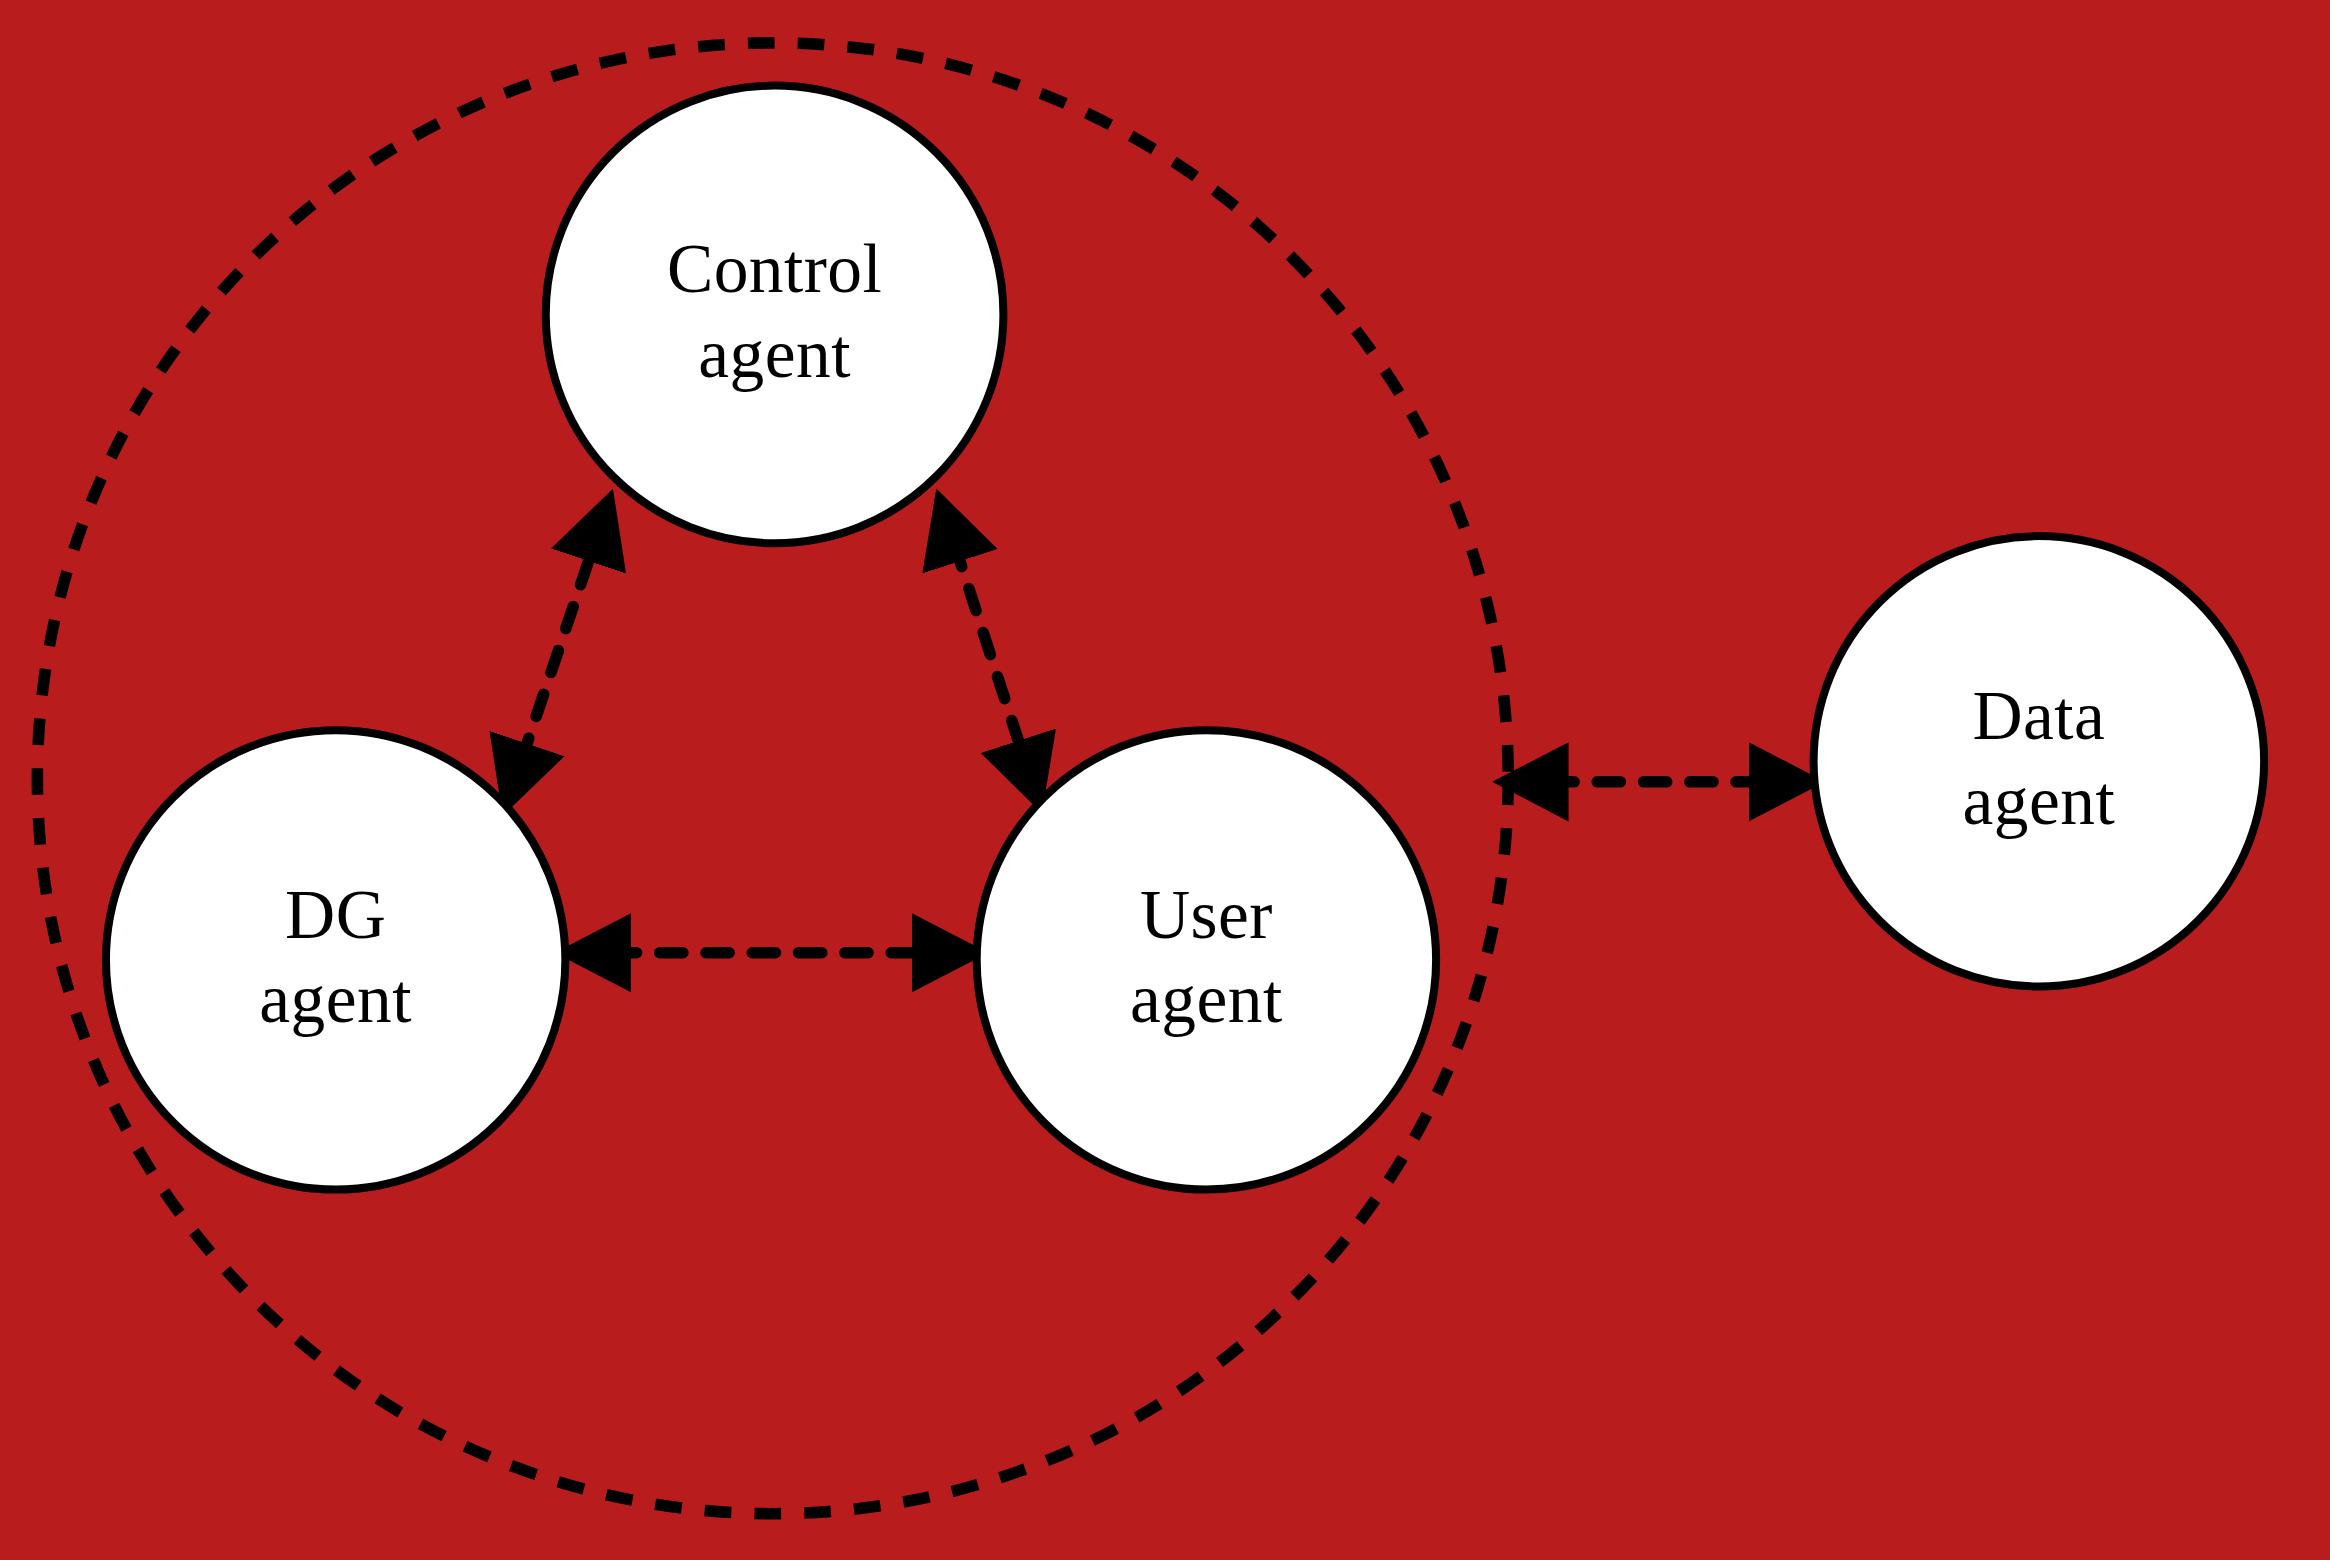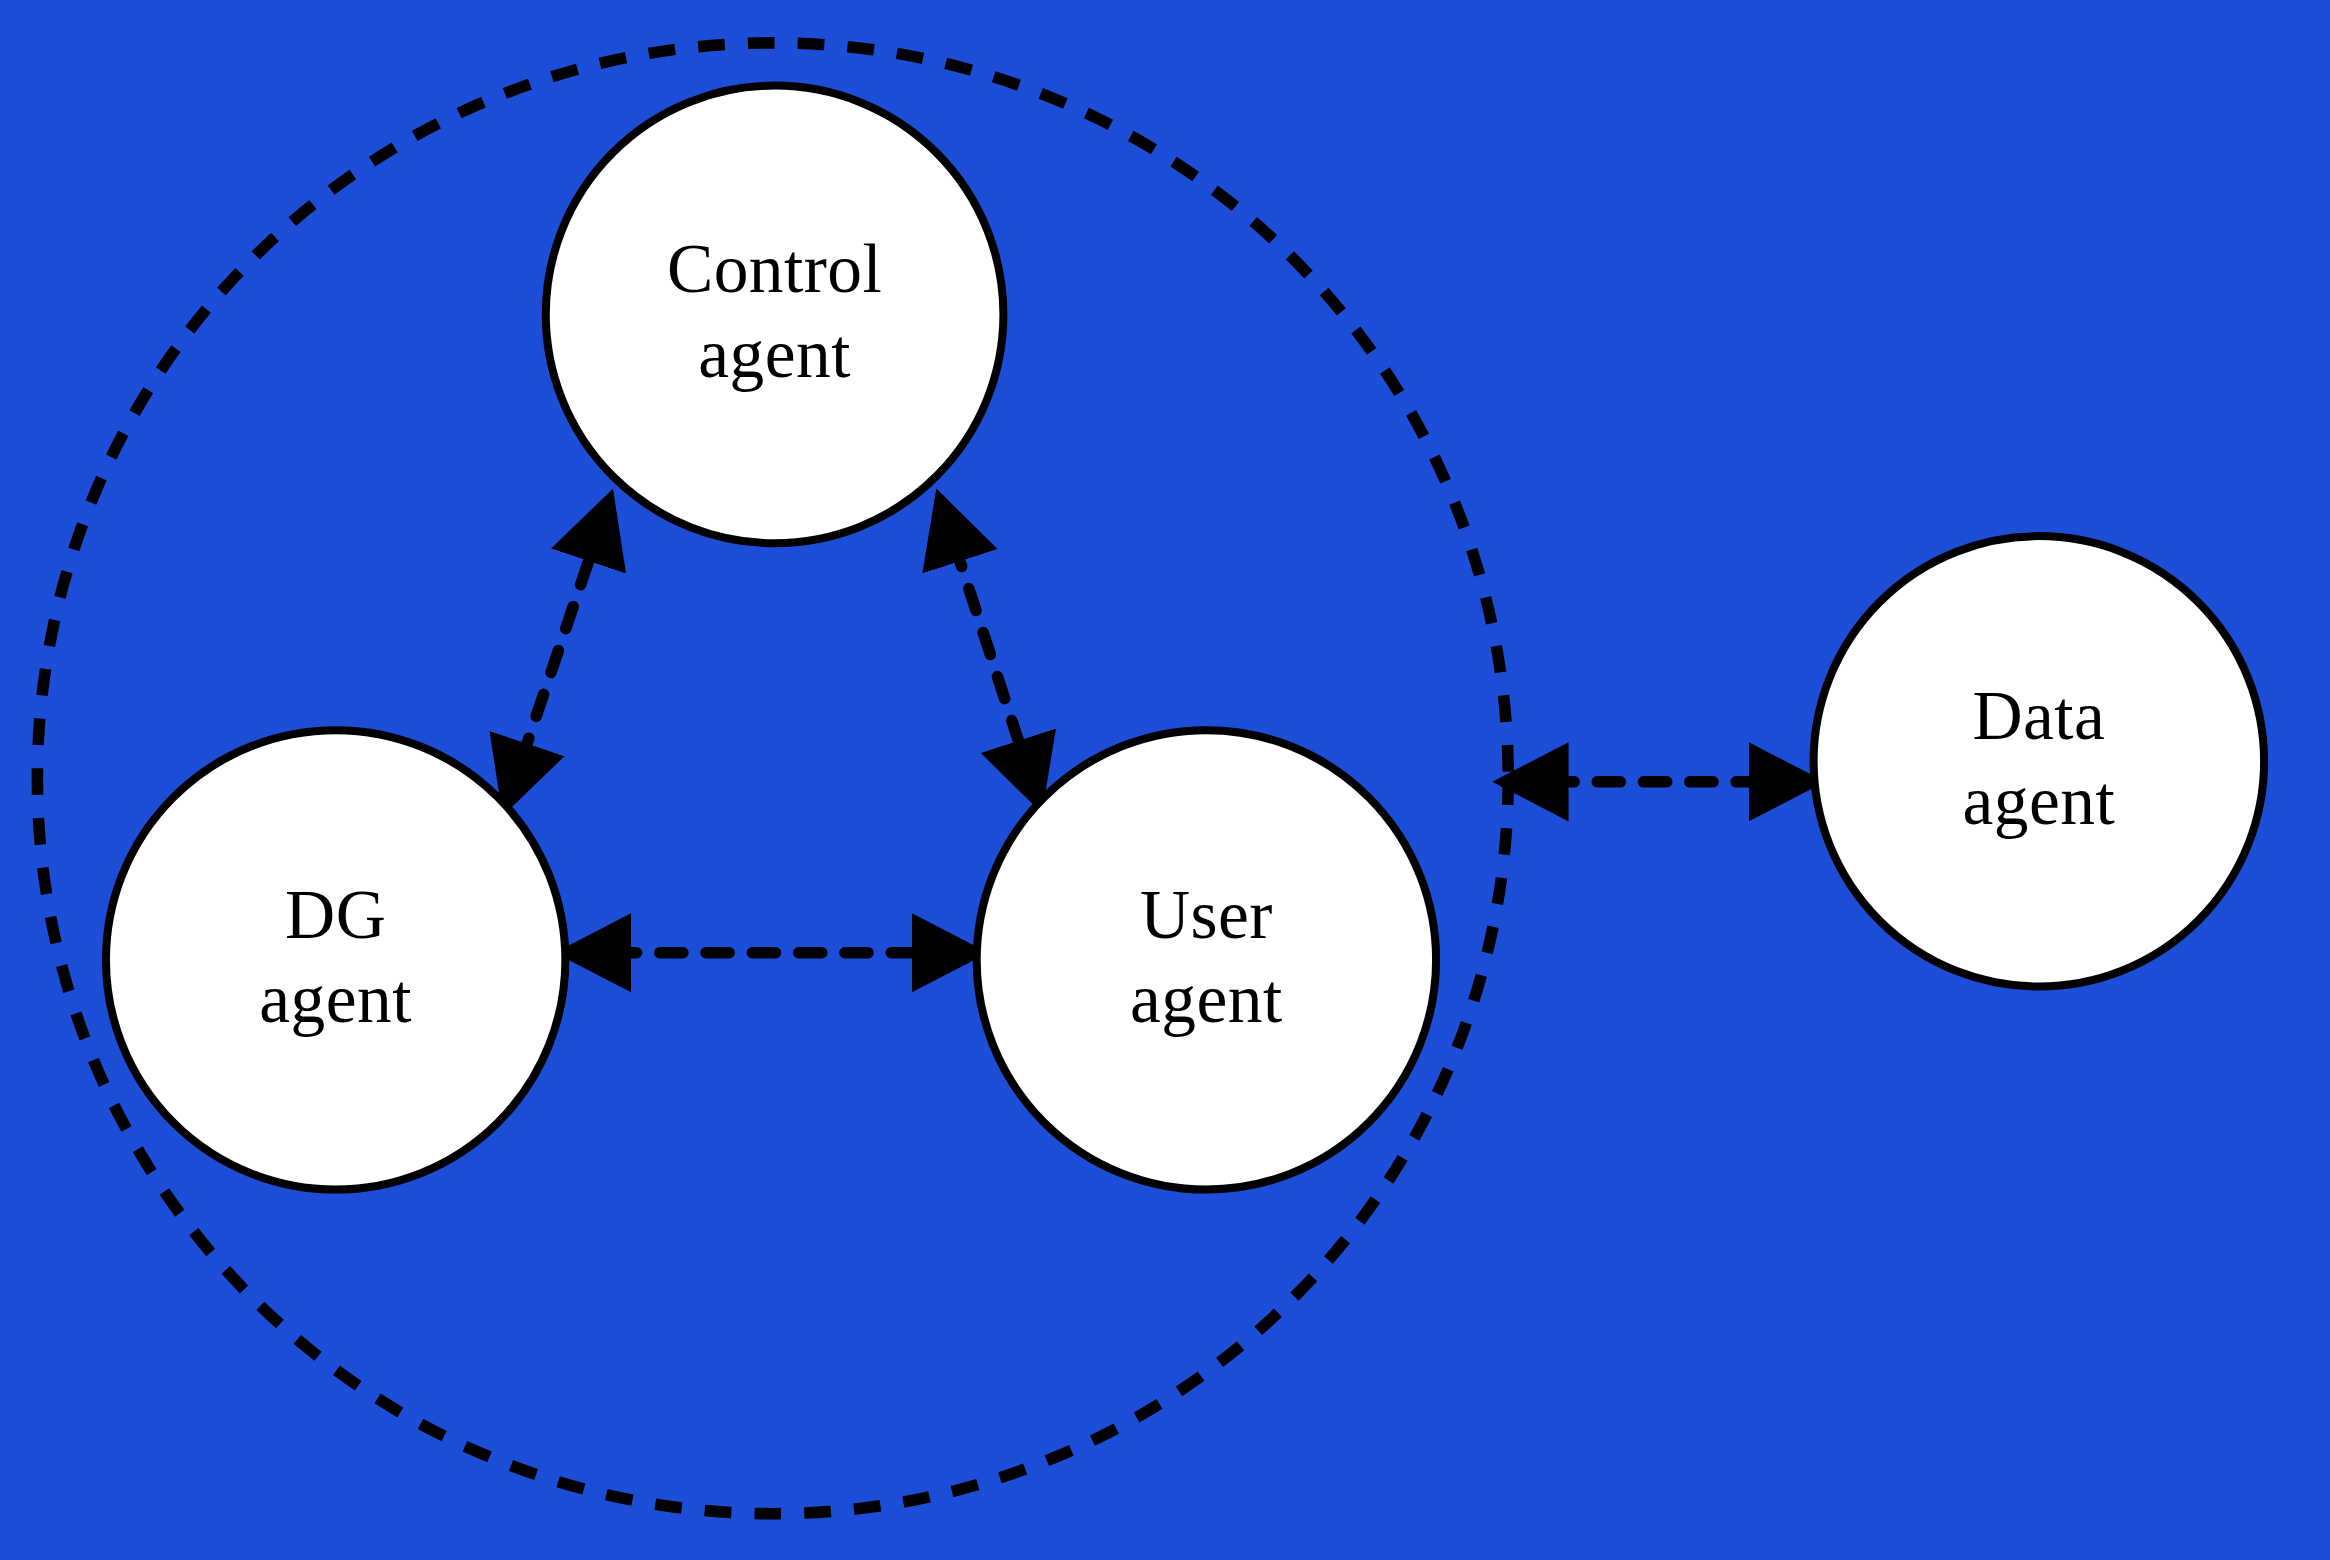--- a/index.html
+++ b/index.html
@@ -11,21 +11,21 @@
   body {
     width: 2330px;
     height: 1561px;
     overflow: hidden;
     font-family: "Liberation Serif", "DejaVu Serif", serif;
   }
   #diagram-root {
     position: relative;
     width: 2330px;
     height: 1561px;
-    background: #1d4ed8;
+    background: #b91c1c;
   }
   #diagram-svg {
     position: absolute;
     left: 0;
     top: 0;
     width: 2330px;
     height: 1561px;
     display: block;
   }
   .node-label {

